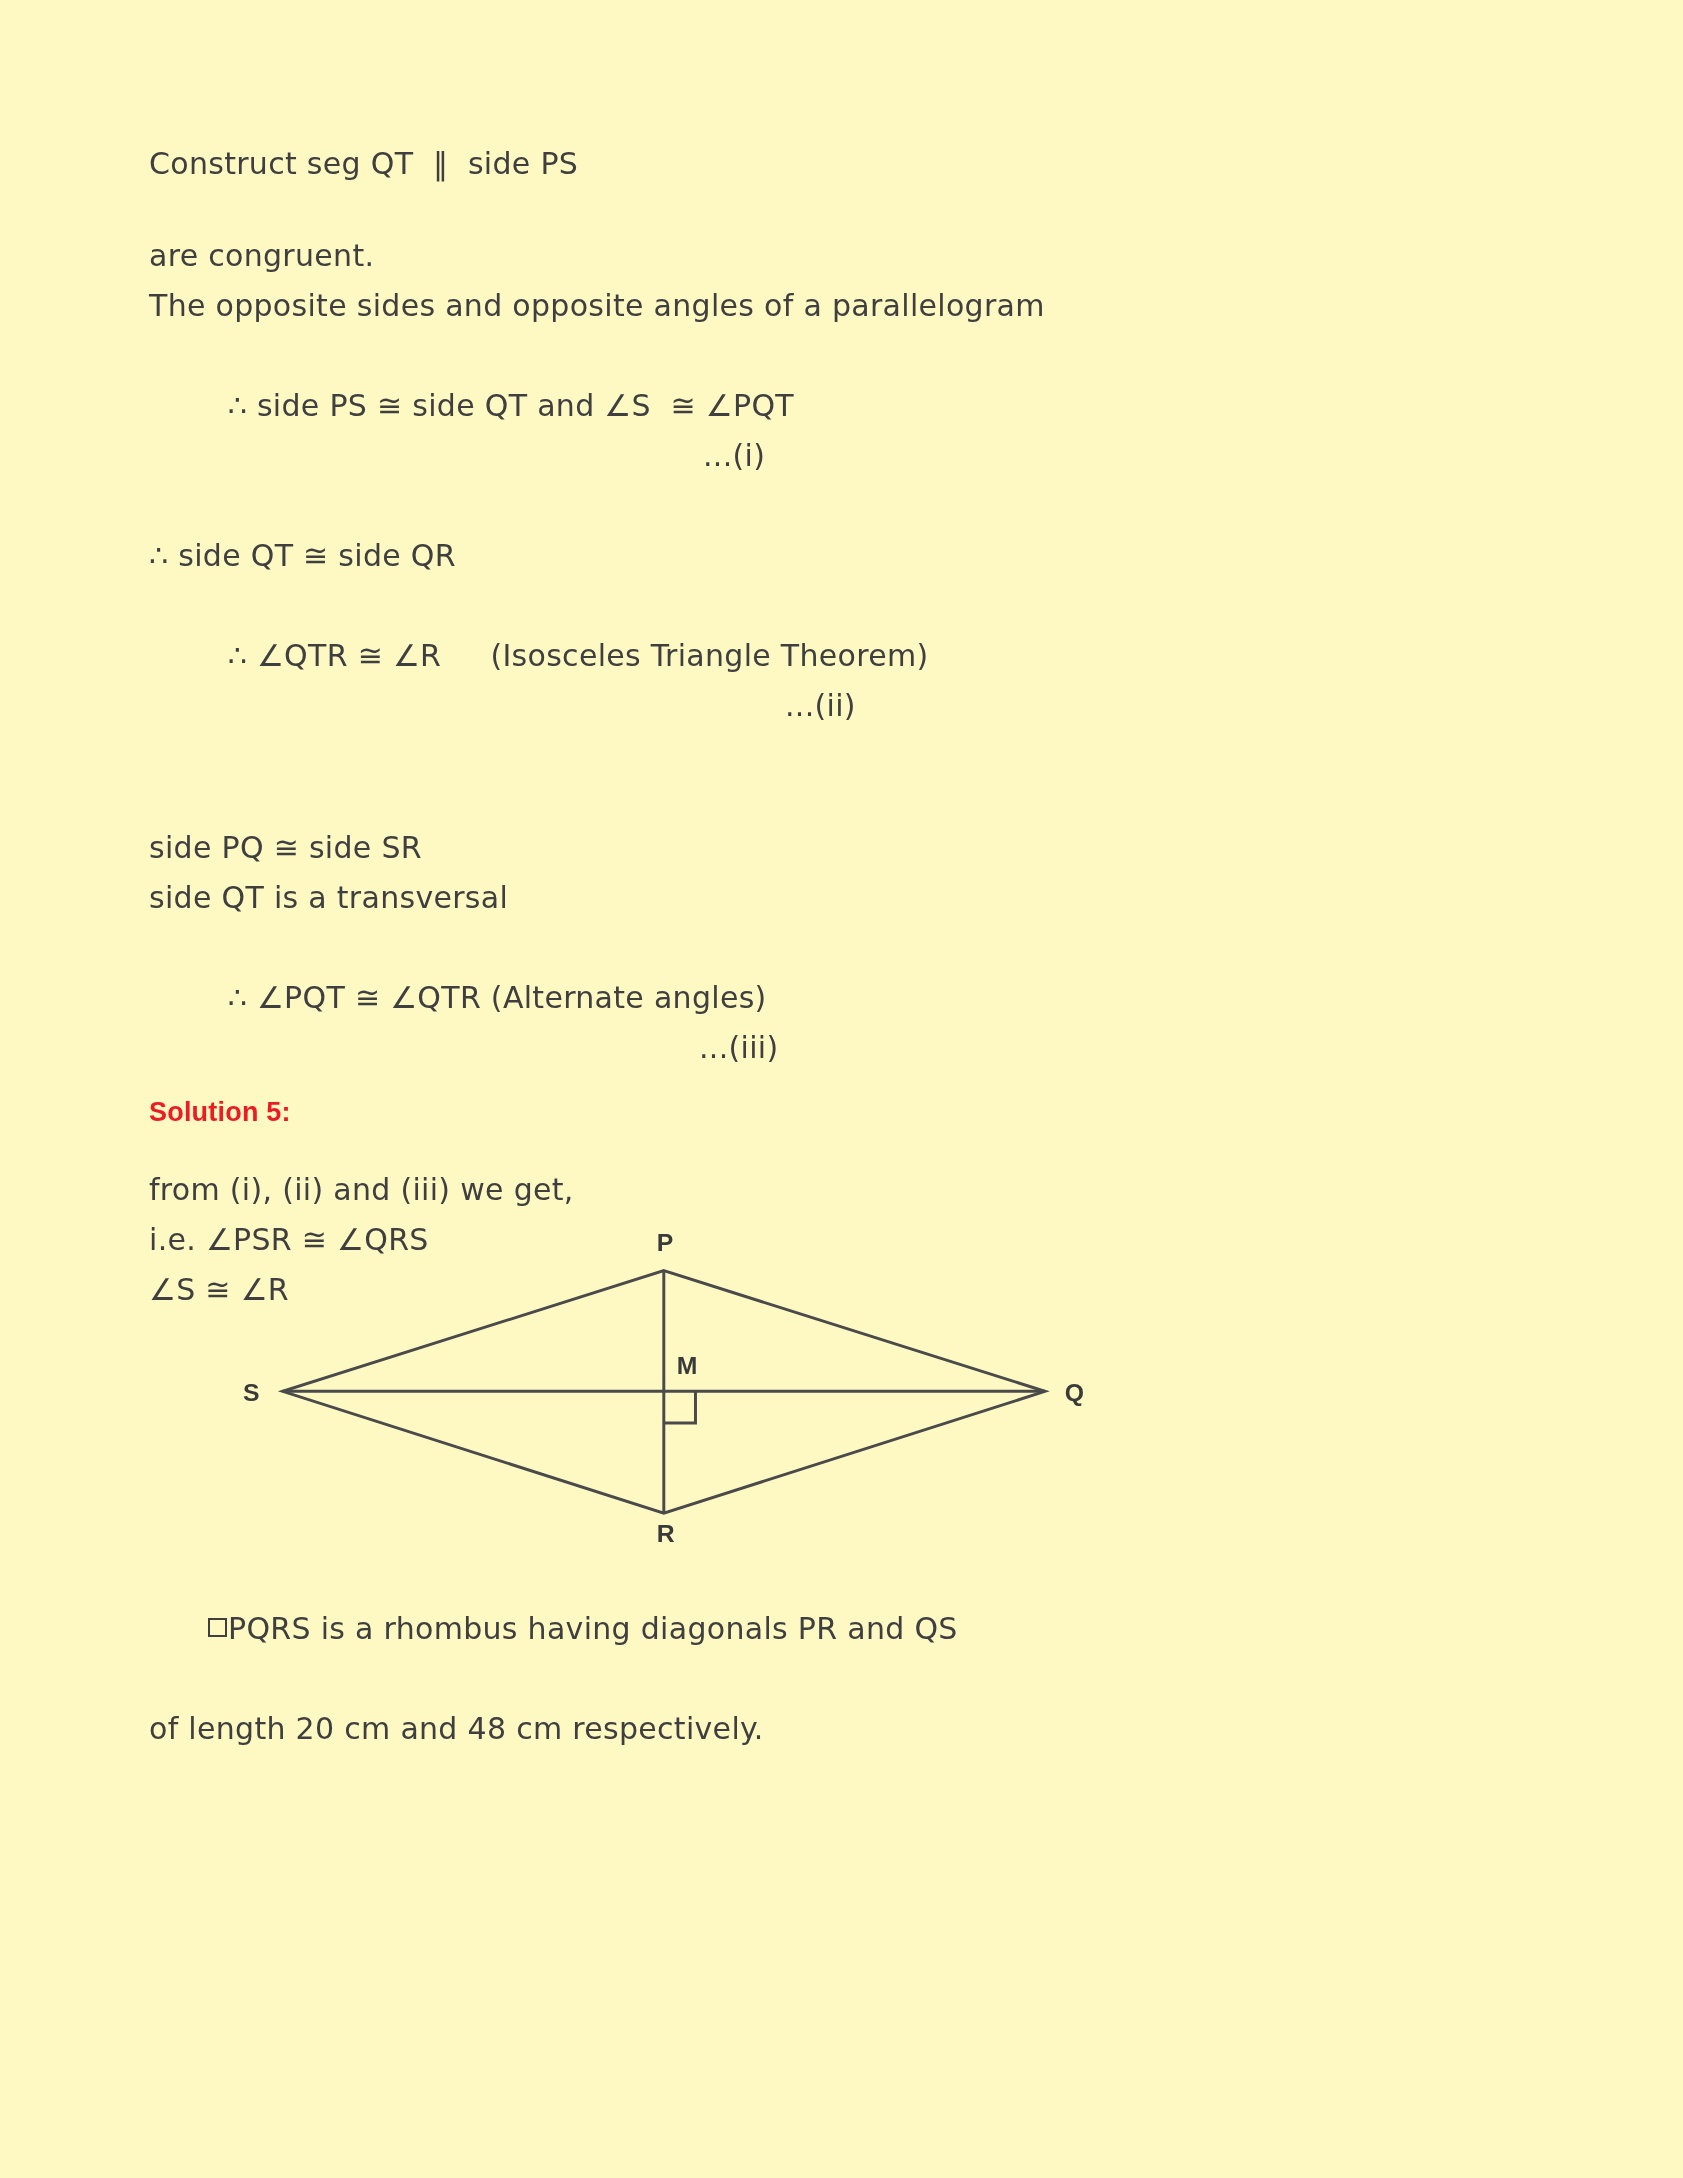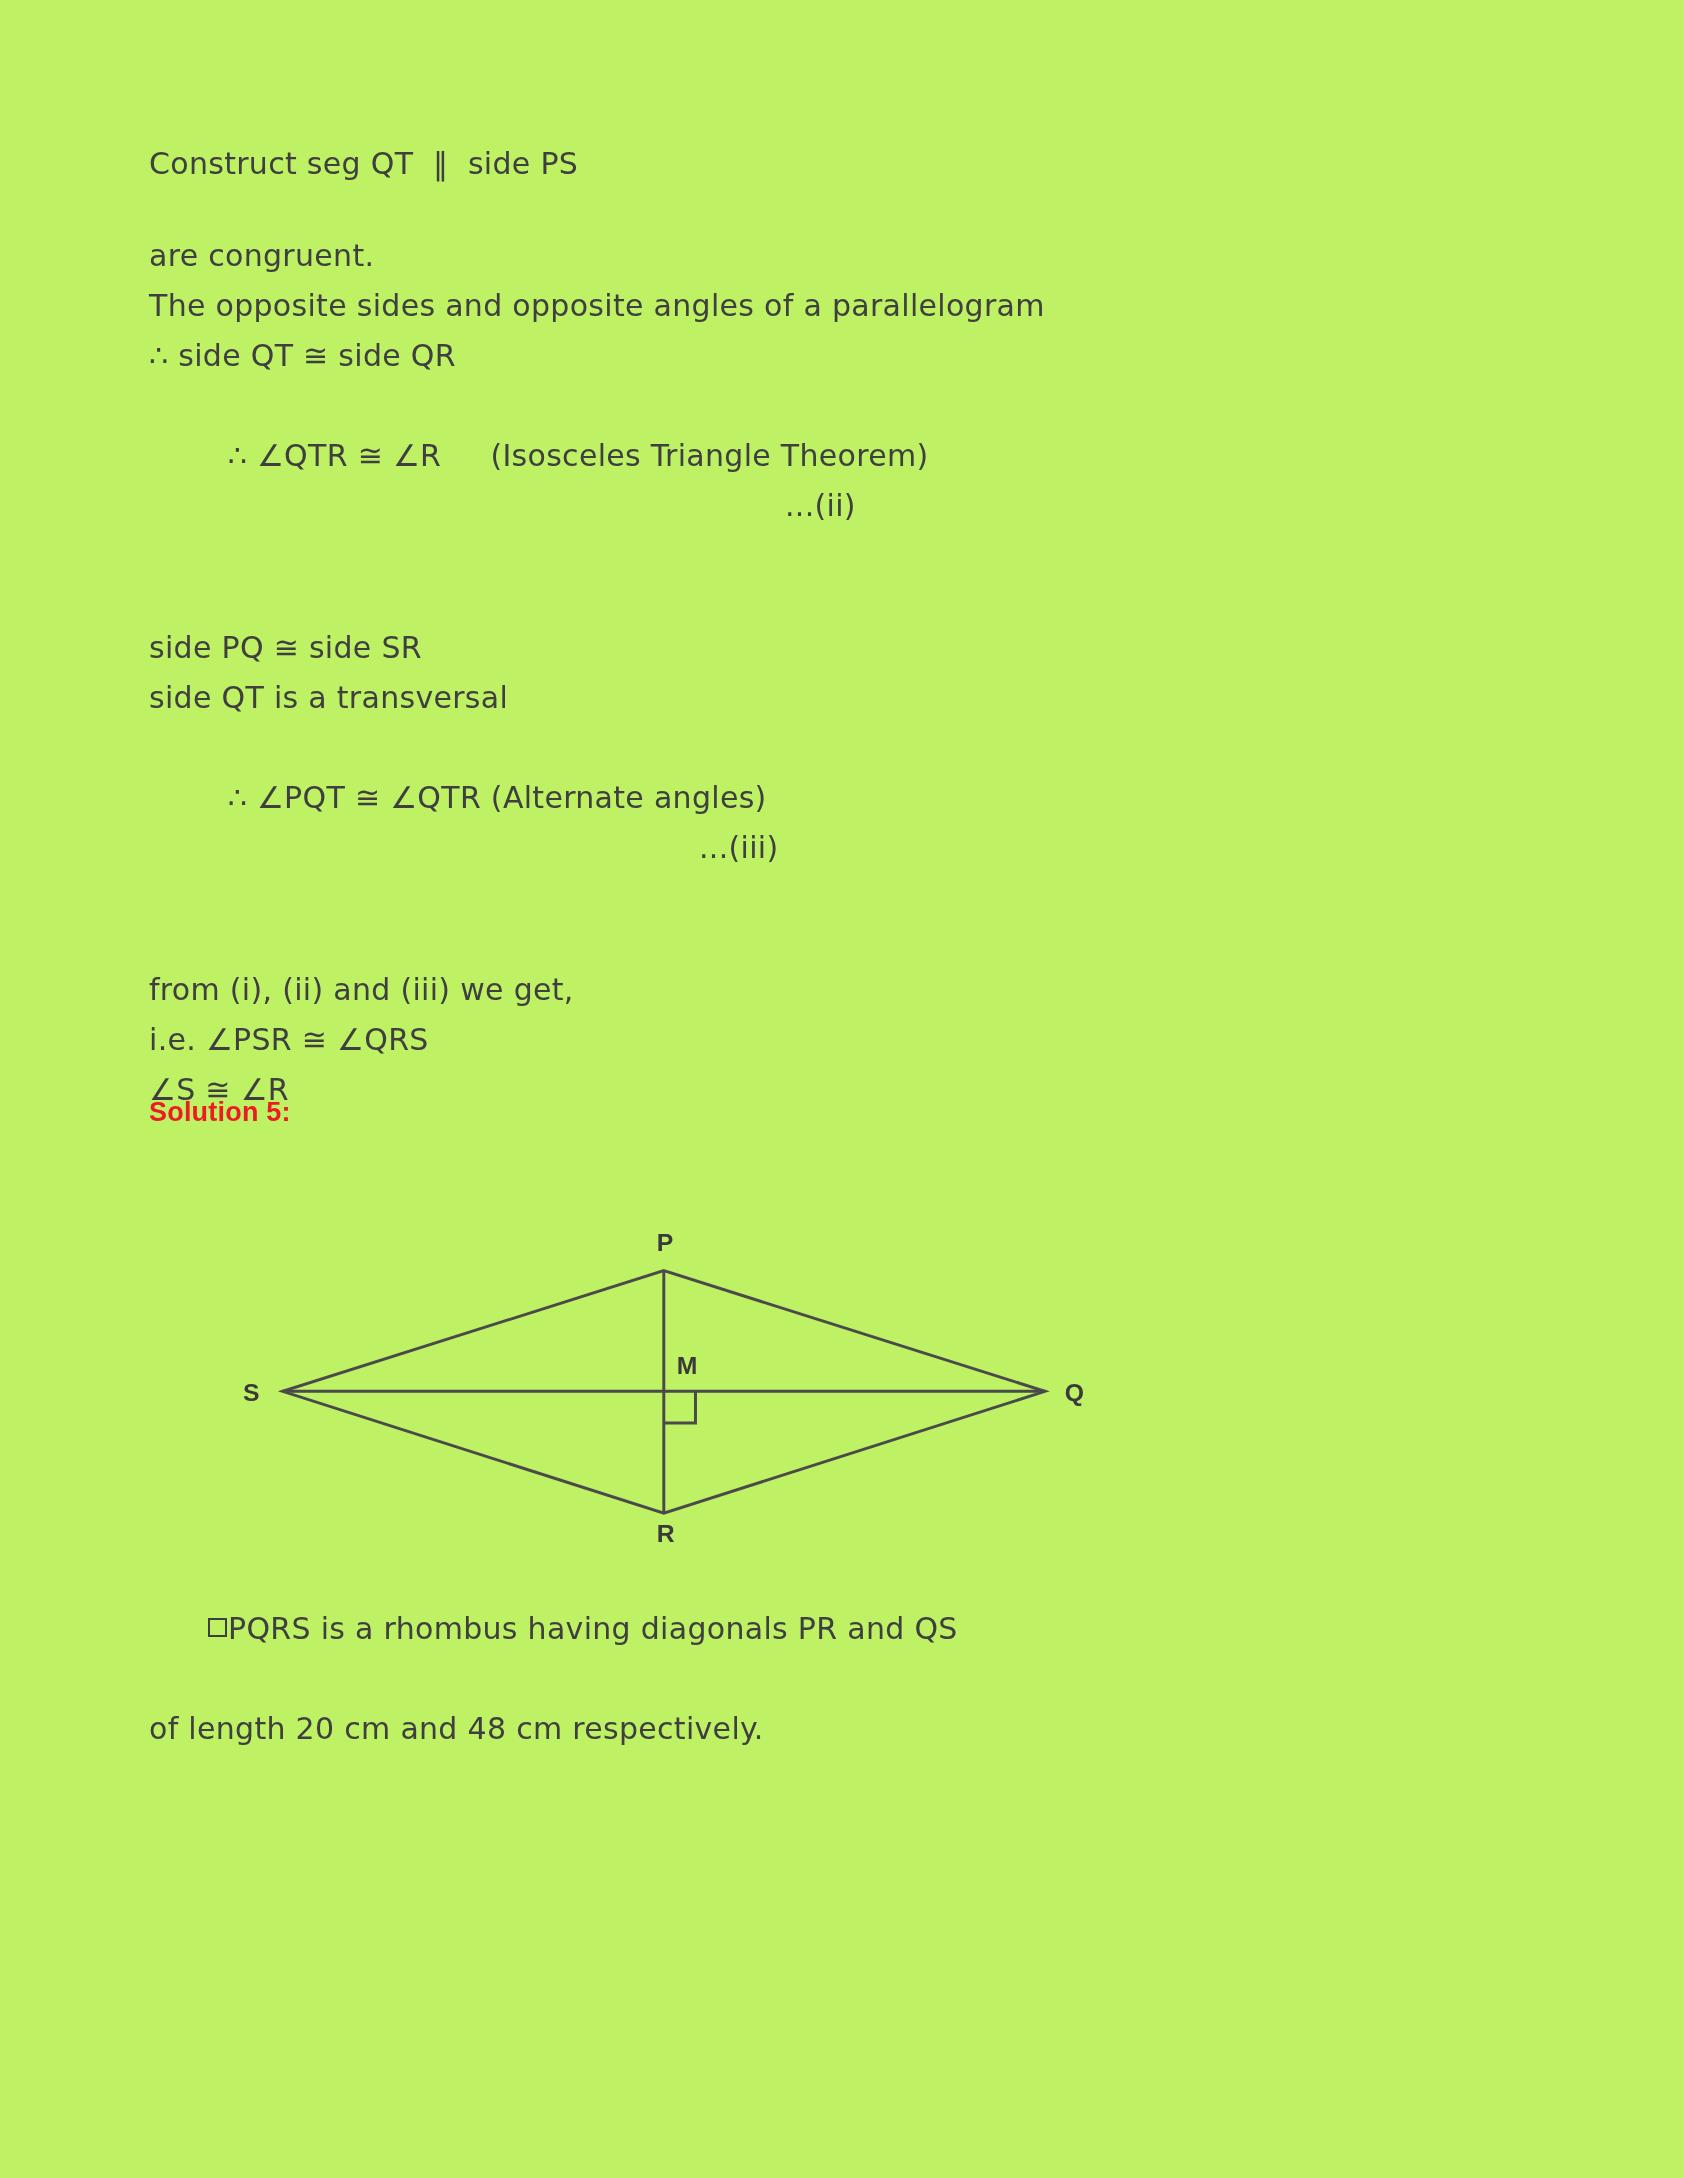--- a/index.html
+++ b/index.html
@@ -11,21 +11,21 @@
     width: 1683px;
     height: 2178px;
     position: relative;
     font-family: "DejaVu Sans", sans-serif;
     color: #3a3a3a;
     overflow: hidden;
   }
   .page {
     position: absolute;
     inset: 0;
-    background: #bef264;
+    background: #fef9c3;
   }
 
   
   .proof {
     position: absolute;
     left: 149px;
     top: 139px;
     width: 1406px;
   }
   .para {
@@ -100,20 +100,24 @@
 
   <div class="proof">
 
     <div class="para">
       <div class="line">Construct seg QT  ‖  side PS</div>
     </div>
 
     <div class="para">
       <div class="line">are congruent.</div>
       <div class="line">The opposite sides and opposite angles of a parallelogram</div>
+      <div class="line">
+        <span>∴ side PS ≅ side QT and ∠S  ≅ ∠PQT</span>
+        <span class="ref ref-i">...(i)</span>
+      </div>
       <div class="line">∴ side QT ≅ side QR</div>
       <div class="line">
         <span>∴ ∠QTR ≅ ∠R     (Isosceles Triangle Theorem)</span>
         <span class="ref ref-ii">...(ii)</span>
       </div>
     </div>
 
     <div class="para">
       <div class="line">side PQ ≅ side SR</div>
       <div class="line">side QT is a transversal</div>

